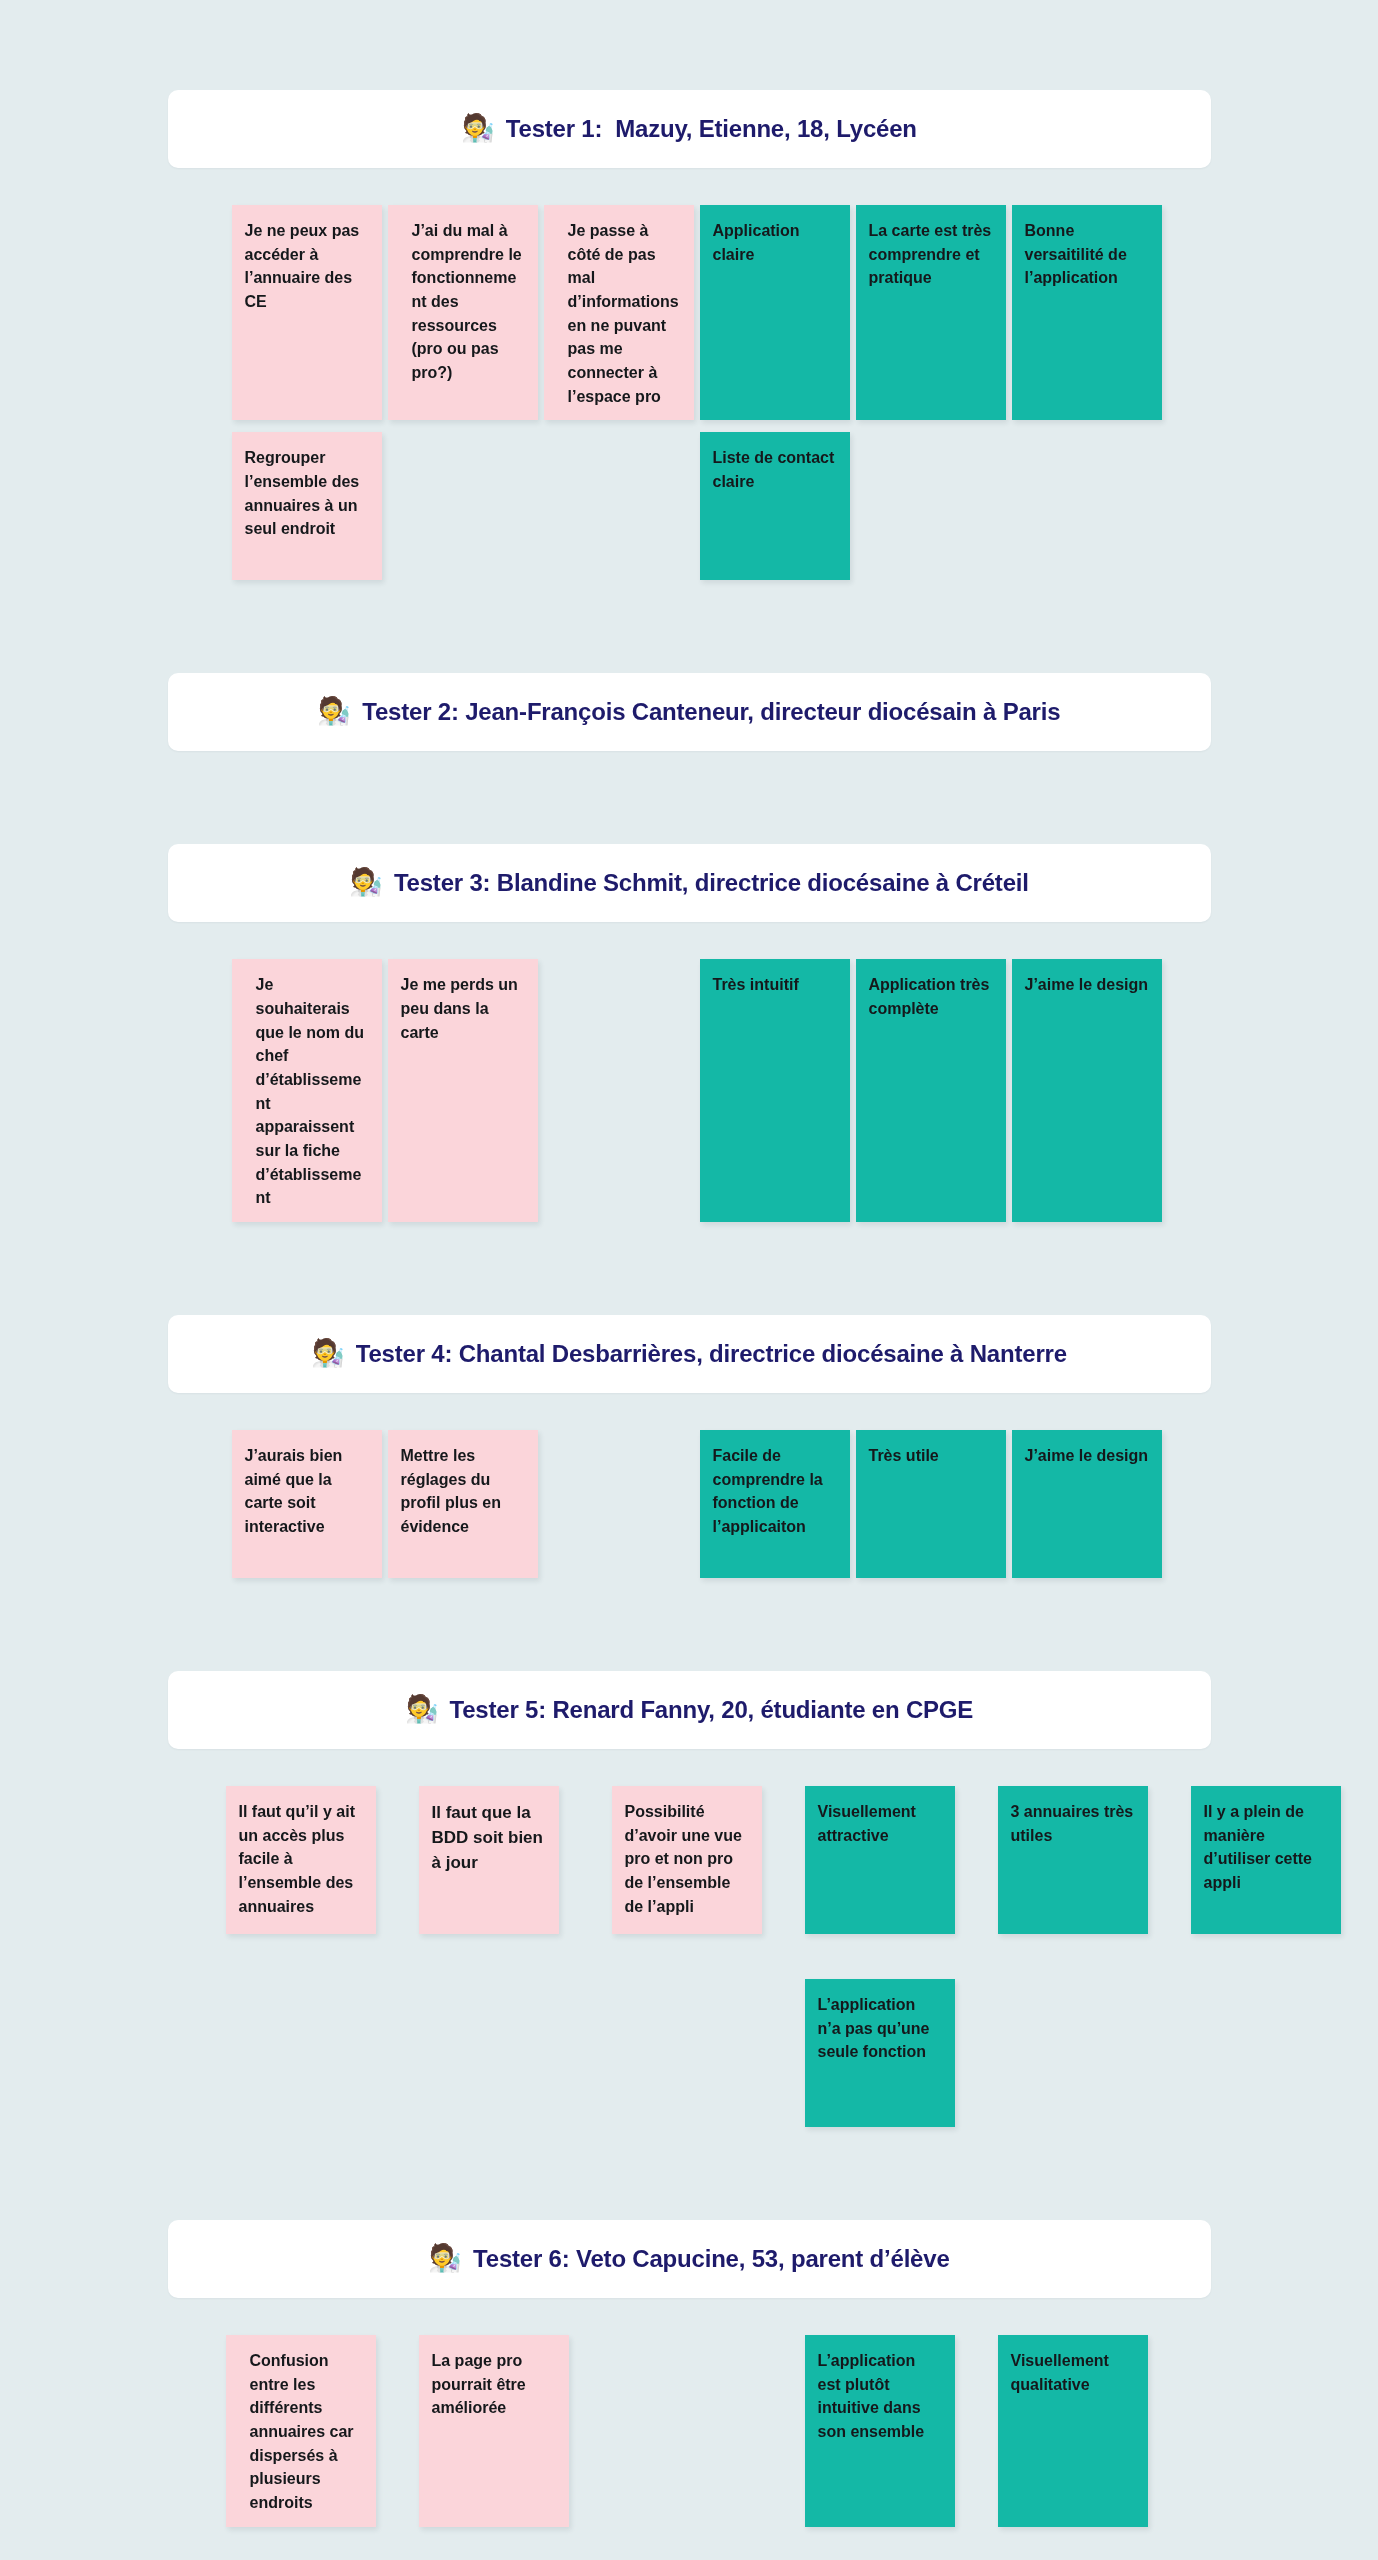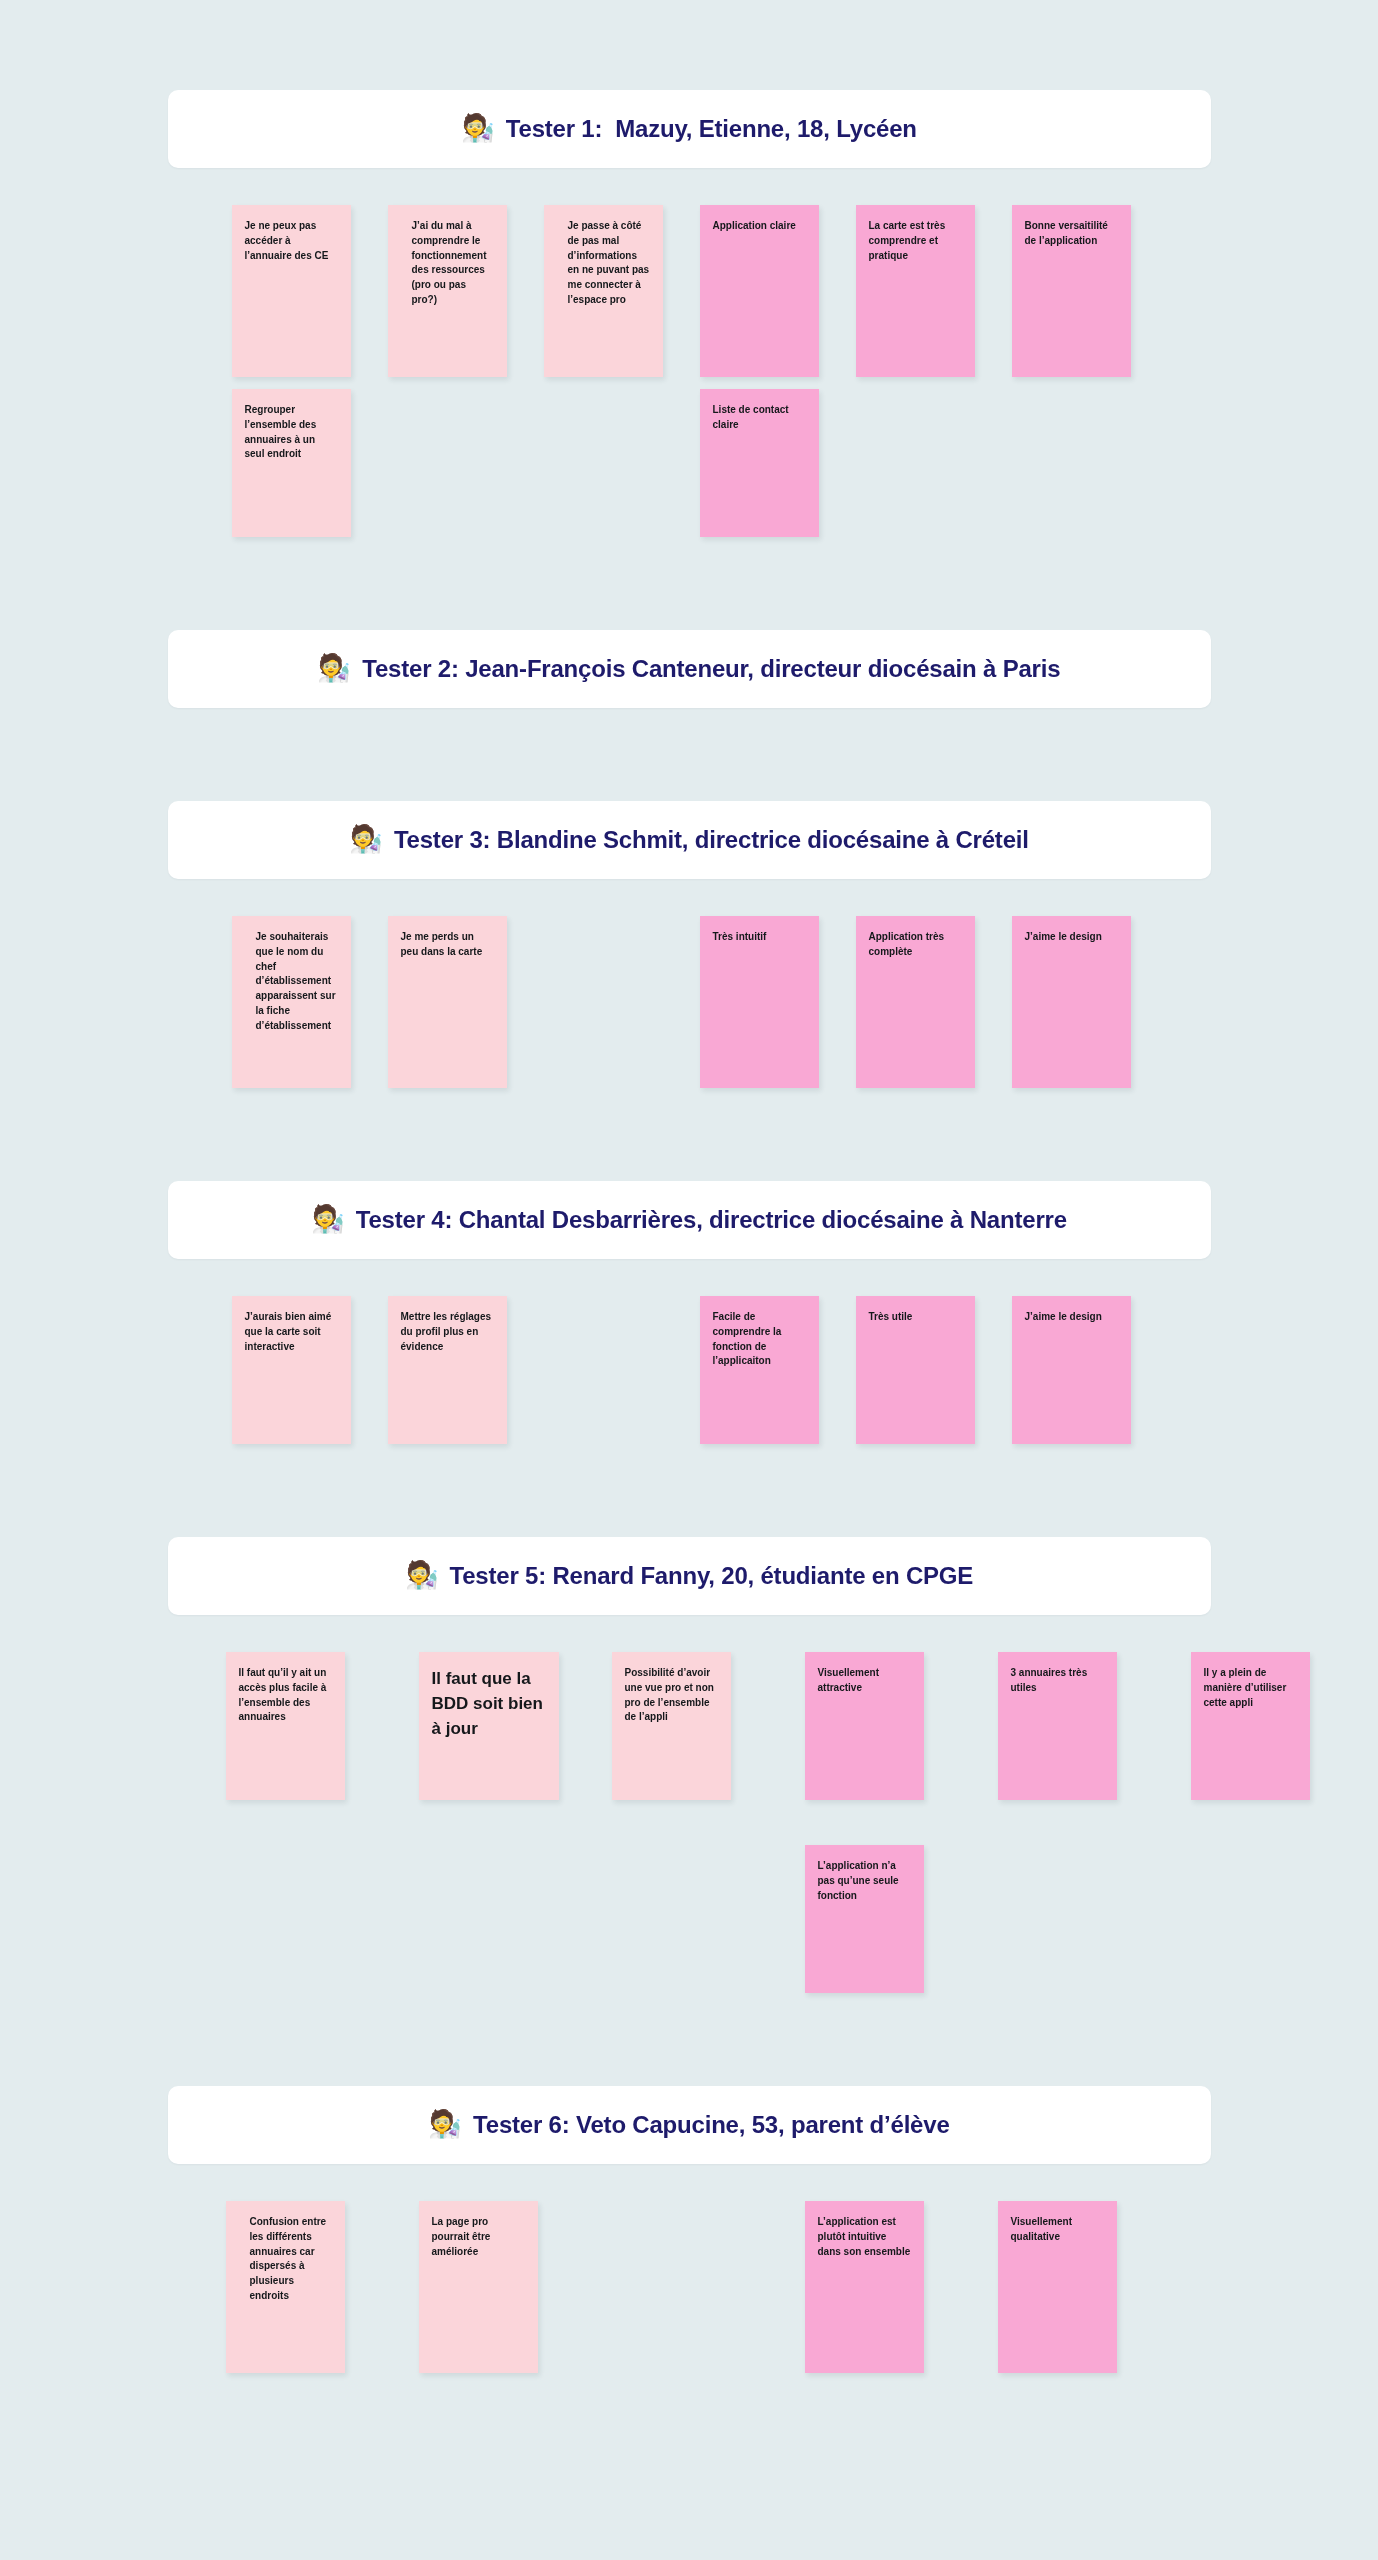--- a/index.html
+++ b/index.html
@@ -55,32 +55,32 @@
     justify-content: start;
     padding-left: 64px;
   }
   .notes-area.shift {
     padding-left: 58px;
     grid-template-columns: repeat(6, 148px);
     column-gap: 9px;
     gap: 45px;
   }
   .note {
-    width: 119px;
+    width: 150px;
     min-height: 148px;
     padding: 14px 13px 12px 13px;
-    font-size: 10px;
+    font-size: 16px;
     line-height: 1.48;
     font-weight: 700;
     color: #15181b;
     box-shadow: 2px 3px 5px rgba(30,50,60,0.10);
     word-wrap: break-word;
   }
   .note.pink { background: #fbd5da; }
-  .note.green { background: #f9a8d4; }
+  .note.green { background: #14b8a6; }
   .note.small { width: 140px; min-height: 128px; font-size: 17px; }
   .note.tall { min-height: 172px; padding-left: 24px; }
   .note.empty { background: transparent; box-shadow: none; }
   .gap-block { height: 93px; }
 </style>
 </head>
 <body>
 
 <div class="board" id="board">
     <div class="tester-block">

